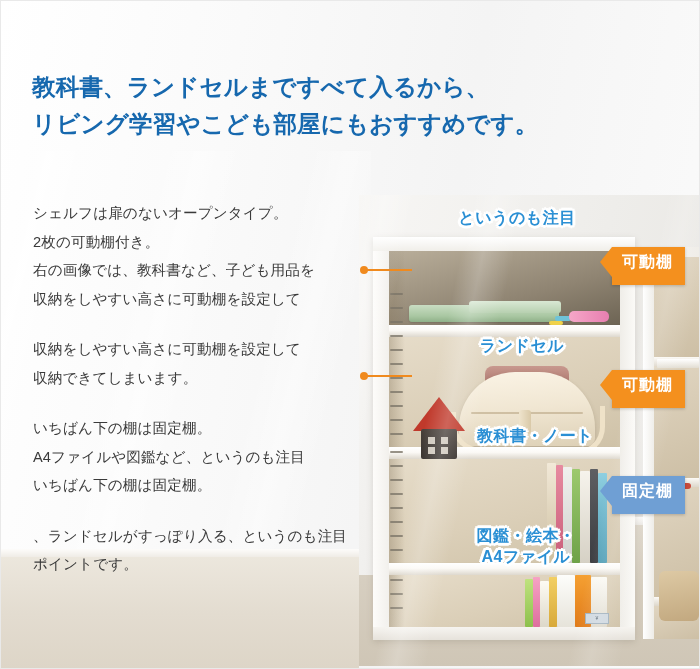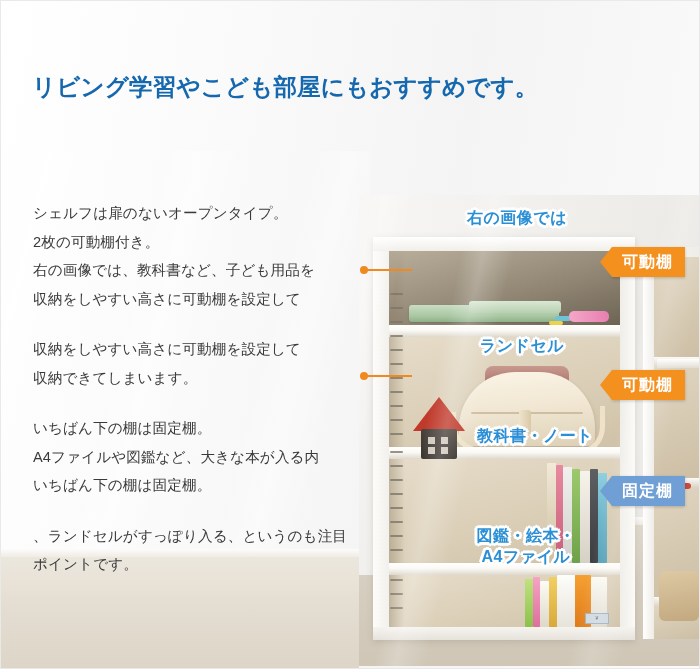--- a/index.html
+++ b/index.html
@@ -179,60 +179,61 @@
       1.5px 1.5px 0 #fff,-1.5px 1.5px 0 #fff,1.5px -1.5px 0 #fff,-1.5px -1.5px 0 #fff,
       3px 0 0 #fff,-3px 0 0 #fff,0 3px 0 #fff,0 -3px 0 #fff,
       2.2px 2.2px 0 #fff,-2.2px 2.2px 0 #fff,2.2px -2.2px 0 #fff,-2.2px -2.2px 0 #fff;
   }
   .olabel .l{display:block;}
 
   
   .tag{
     position:absolute;height:30px;line-height:30px;
     color:#ffffff;font-weight:bold;font-size:16px;letter-spacing:1px;
-    padding:0 12px 0 10px;white-space:nowrap;
+    padding:0 12px 8px 10px;white-space:nowrap;
     box-shadow:0 1px 3px rgba(0,0,0,.20);
   }
   .tag.orange{background:#f4901e;}
   .tag.blue{background:#6f9fd4;}
   .tag .notch{position:absolute;left:-12px;top:0;width:0;height:0;
       border-top:15px solid transparent;border-bottom:15px solid transparent;}
   .tag.orange .notch{border-right:12px solid #f4901e;}
   .tag.blue .notch{border-right:12px solid #6f9fd4;}
 </style>
 </head>
 <body>
 
 <div id="page">
 
   <div class="bgstreaks"></div>
   <div class="bgbase"></div>
   <div class="bgfloor"></div>
 
   <div id="headline">
+    <span class="hl">教科書、ランドセルまですべて入るから、</span>
     <span class="hl">リビング学習やこども部屋にもおすすめです。</span>
   </div>
 
   <div id="bodycopy">
 
     <div class="para">
       <span class="ln">シェルフは扉のないオープンタイプ。</span>
       <span class="ln">2枚の可動棚付き。</span>
       <span class="ln">右の画像では、教科書など、子ども用品を</span>
       <span class="ln">収納をしやすい高さに可動棚を設定して</span>
     </div>
 
     <div class="para">
       <span class="ln">収納をしやすい高さに可動棚を設定して</span>
       <span class="ln">収納できてしまいます。</span>
     </div>
 
     <div class="para">
       <span class="ln">いちばん下の棚は固定棚。</span>
-      <span class="ln">A4ファイルや図鑑など、大きな本が入る内</span>
+      <span class="ln">A4ファイルや図鑑など、というのも注目</span>
       <span class="ln">いちばん下の棚は固定棚。</span>
     </div>
 
     <div class="para">
       <span class="ln">、ランドセルがすっぽり入る、というのも注目</span>
       <span class="ln">ポイントです。</span>
     </div>
 
   </div>
 
@@ -342,21 +343,21 @@
         <div class="peg" style="top:256px;"></div>
         <div class="peg" style="top:286px;"></div>
           <div class="peg" style="top:300px;"></div>
         <div class="peg" style="top:314px;"></div>
       </div>
     </div>
 
     <div class="streaks"></div>
 
     <div class="olabel" style="left:58px;top:12px;width:200px;">
-      <span class="l">右の画像では</span>
+      <span class="l">というのも注目</span>
     </div>
 
     <div class="olabel" style="left:98px;top:140px;width:130px;">
       <span class="l">ランドセル</span>
     </div>
 
     <div class="olabel" style="left:100px;top:230px;width:152px;">
       <span class="l">教科書・ノート</span>
     </div>
 

